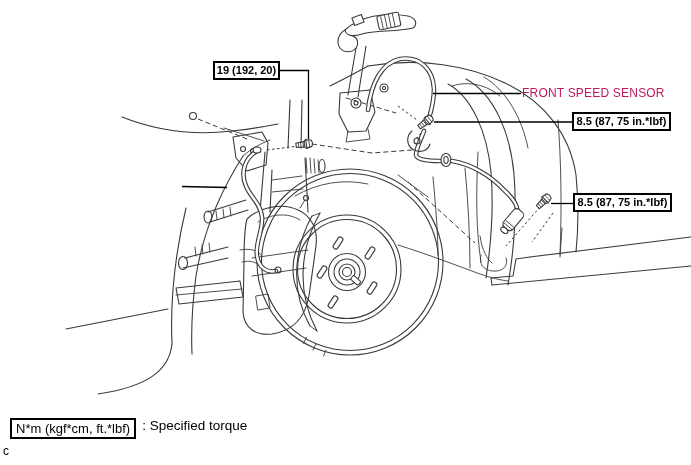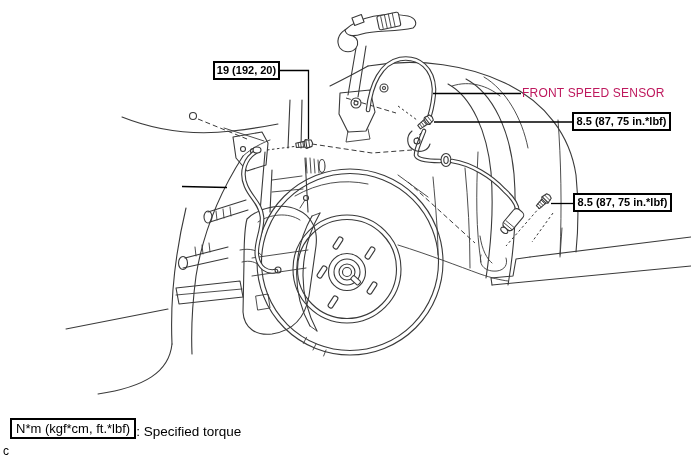--- a/index.html
+++ b/index.html
@@ -13,24 +13,24 @@
   .tube-o{fill:none;stroke:#3a3a3a;stroke-width:4.6;stroke-linecap:round;}
   .tube-i{fill:none;stroke:#ffffff;stroke-width:2.4;stroke-linecap:round;}
   .dash{fill:none;stroke:#3a3a3a;stroke-width:1;stroke-dasharray:5 3;}
   .dash2{fill:none;stroke:#3a3a3a;stroke-width:1;stroke-dasharray:2.5 2.5;}
   .leader{fill:none;stroke:#000;stroke-width:1.3;}
   .callout{position:absolute;box-sizing:content-box;border:2px solid #000;background:#fff;
            color:#000;font-weight:bold;font-size:11px;line-height:15px;height:15px;
            text-align:center;white-space:nowrap;z-index:3;}
   .part-label{position:absolute;color:#be185d;font-size:12px;letter-spacing:0.2px;
               white-space:nowrap;z-index:3;}
-  .legend{position:absolute;left:10px;top:418px;display:flex;align-items:flex-end;z-index:3;}
+  .legend{position:absolute;left:10px;top:418px;display:flex;align-items:flex-start;z-index:3;}
   .legend-box{display:inline-block;border:2px solid #000;background:#fff;color:#000;
               font-size:13px;line-height:17px;padding:0 4px;white-space:nowrap;}
-  .legend-caption{color:#000;font-size:13.5px;margin-left:0;white-space:nowrap;}
+  .legend-caption{color:#000;font-size:13.5px;margin-left:6px;white-space:nowrap;}
   .footnote{position:absolute;left:3px;top:444px;color:#000;font-size:12px;z-index:3;}
 </style>
 </head>
 <body>
 
 <div class="stage">
 
 <svg width="691" height="465" viewBox="0 0 691 465">
   <defs>
     <g id="bolt">

